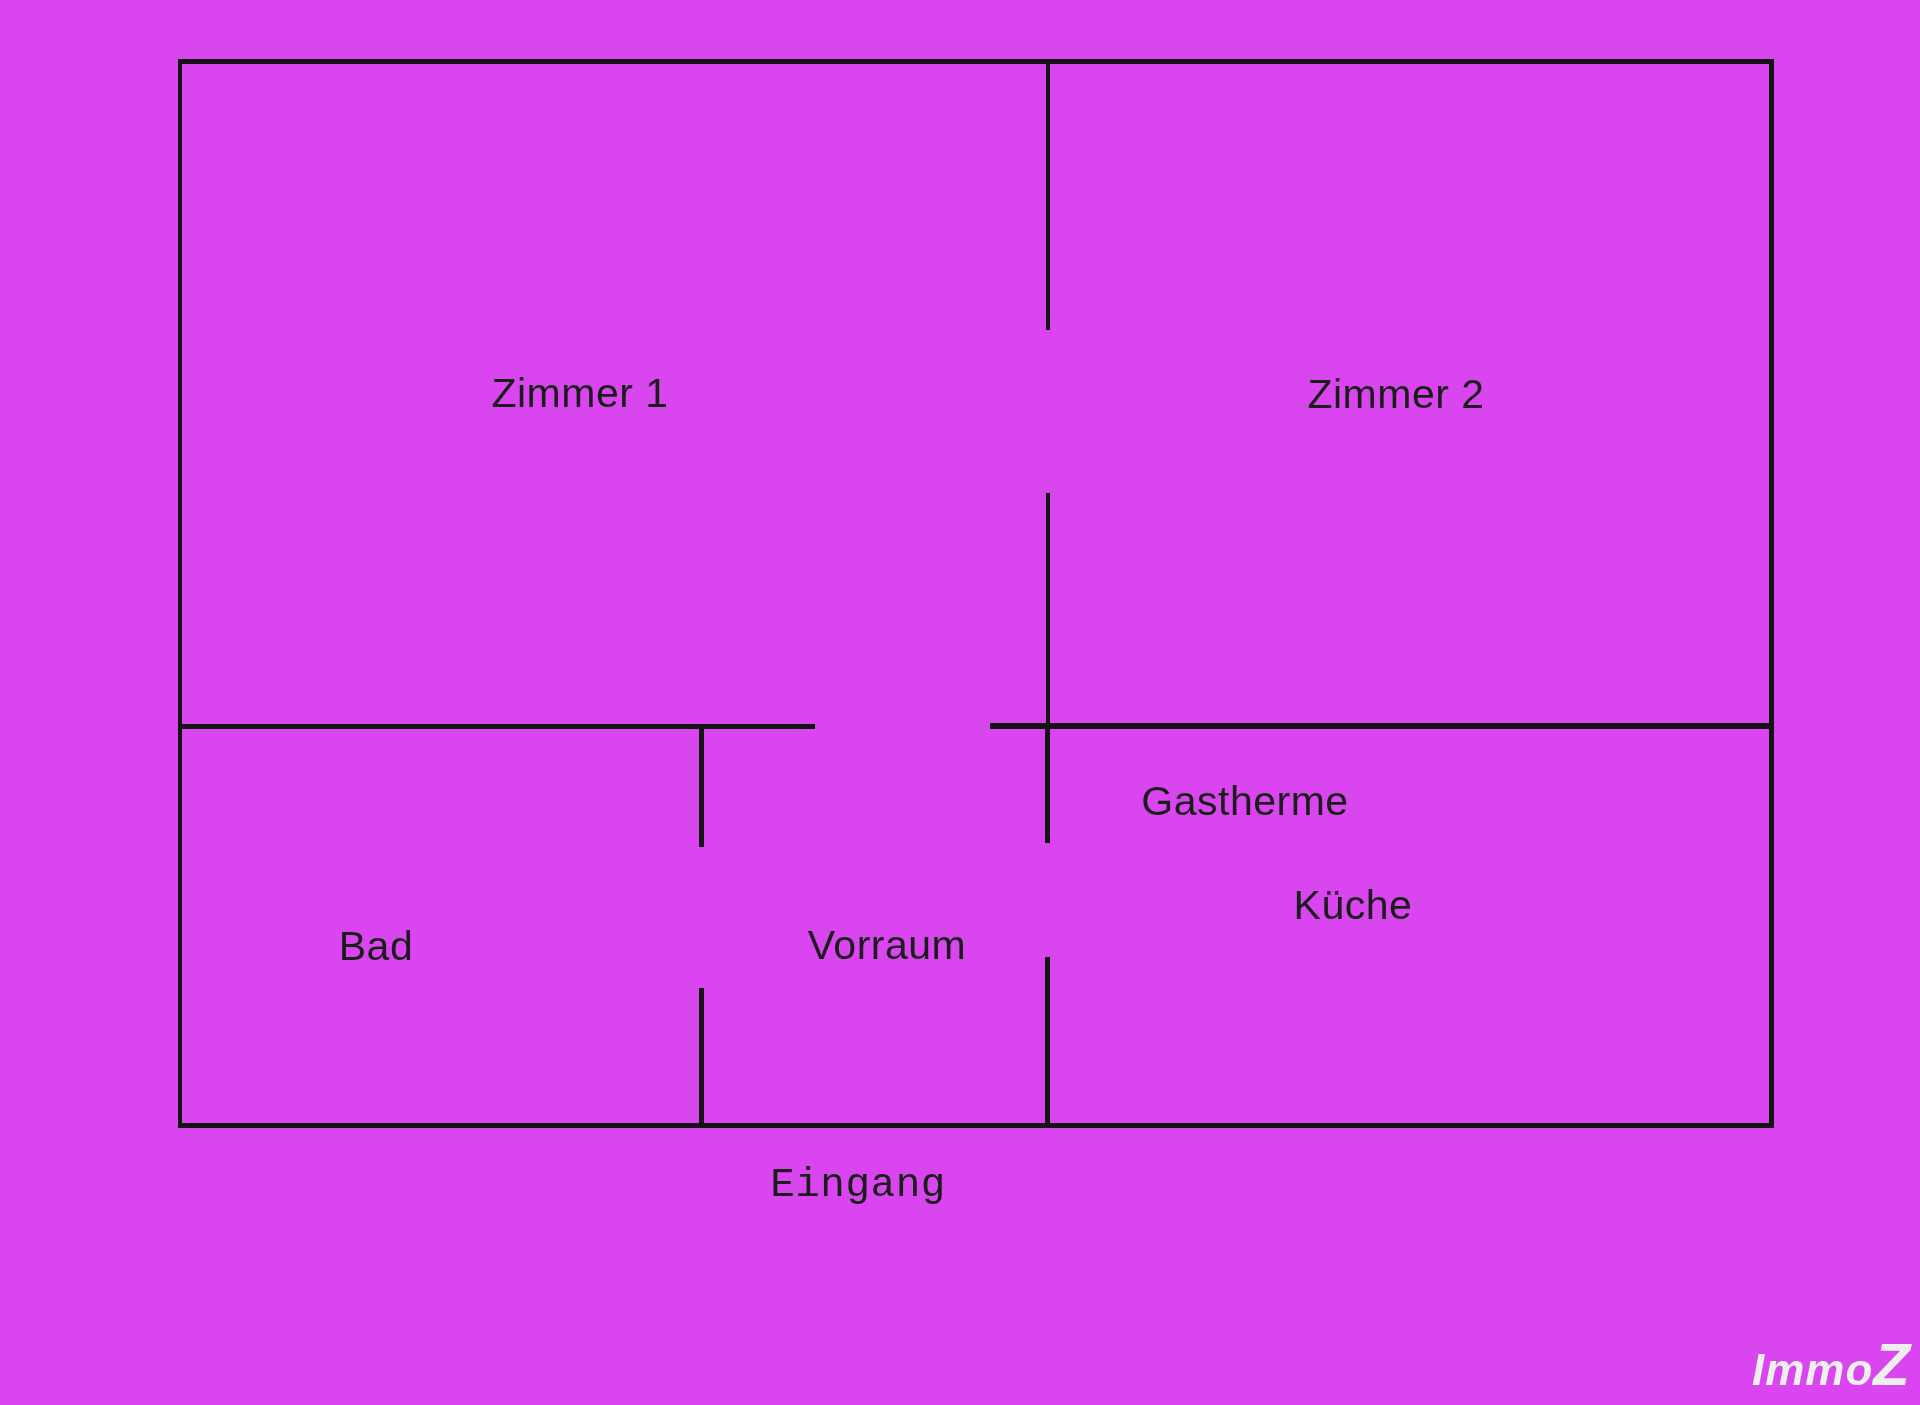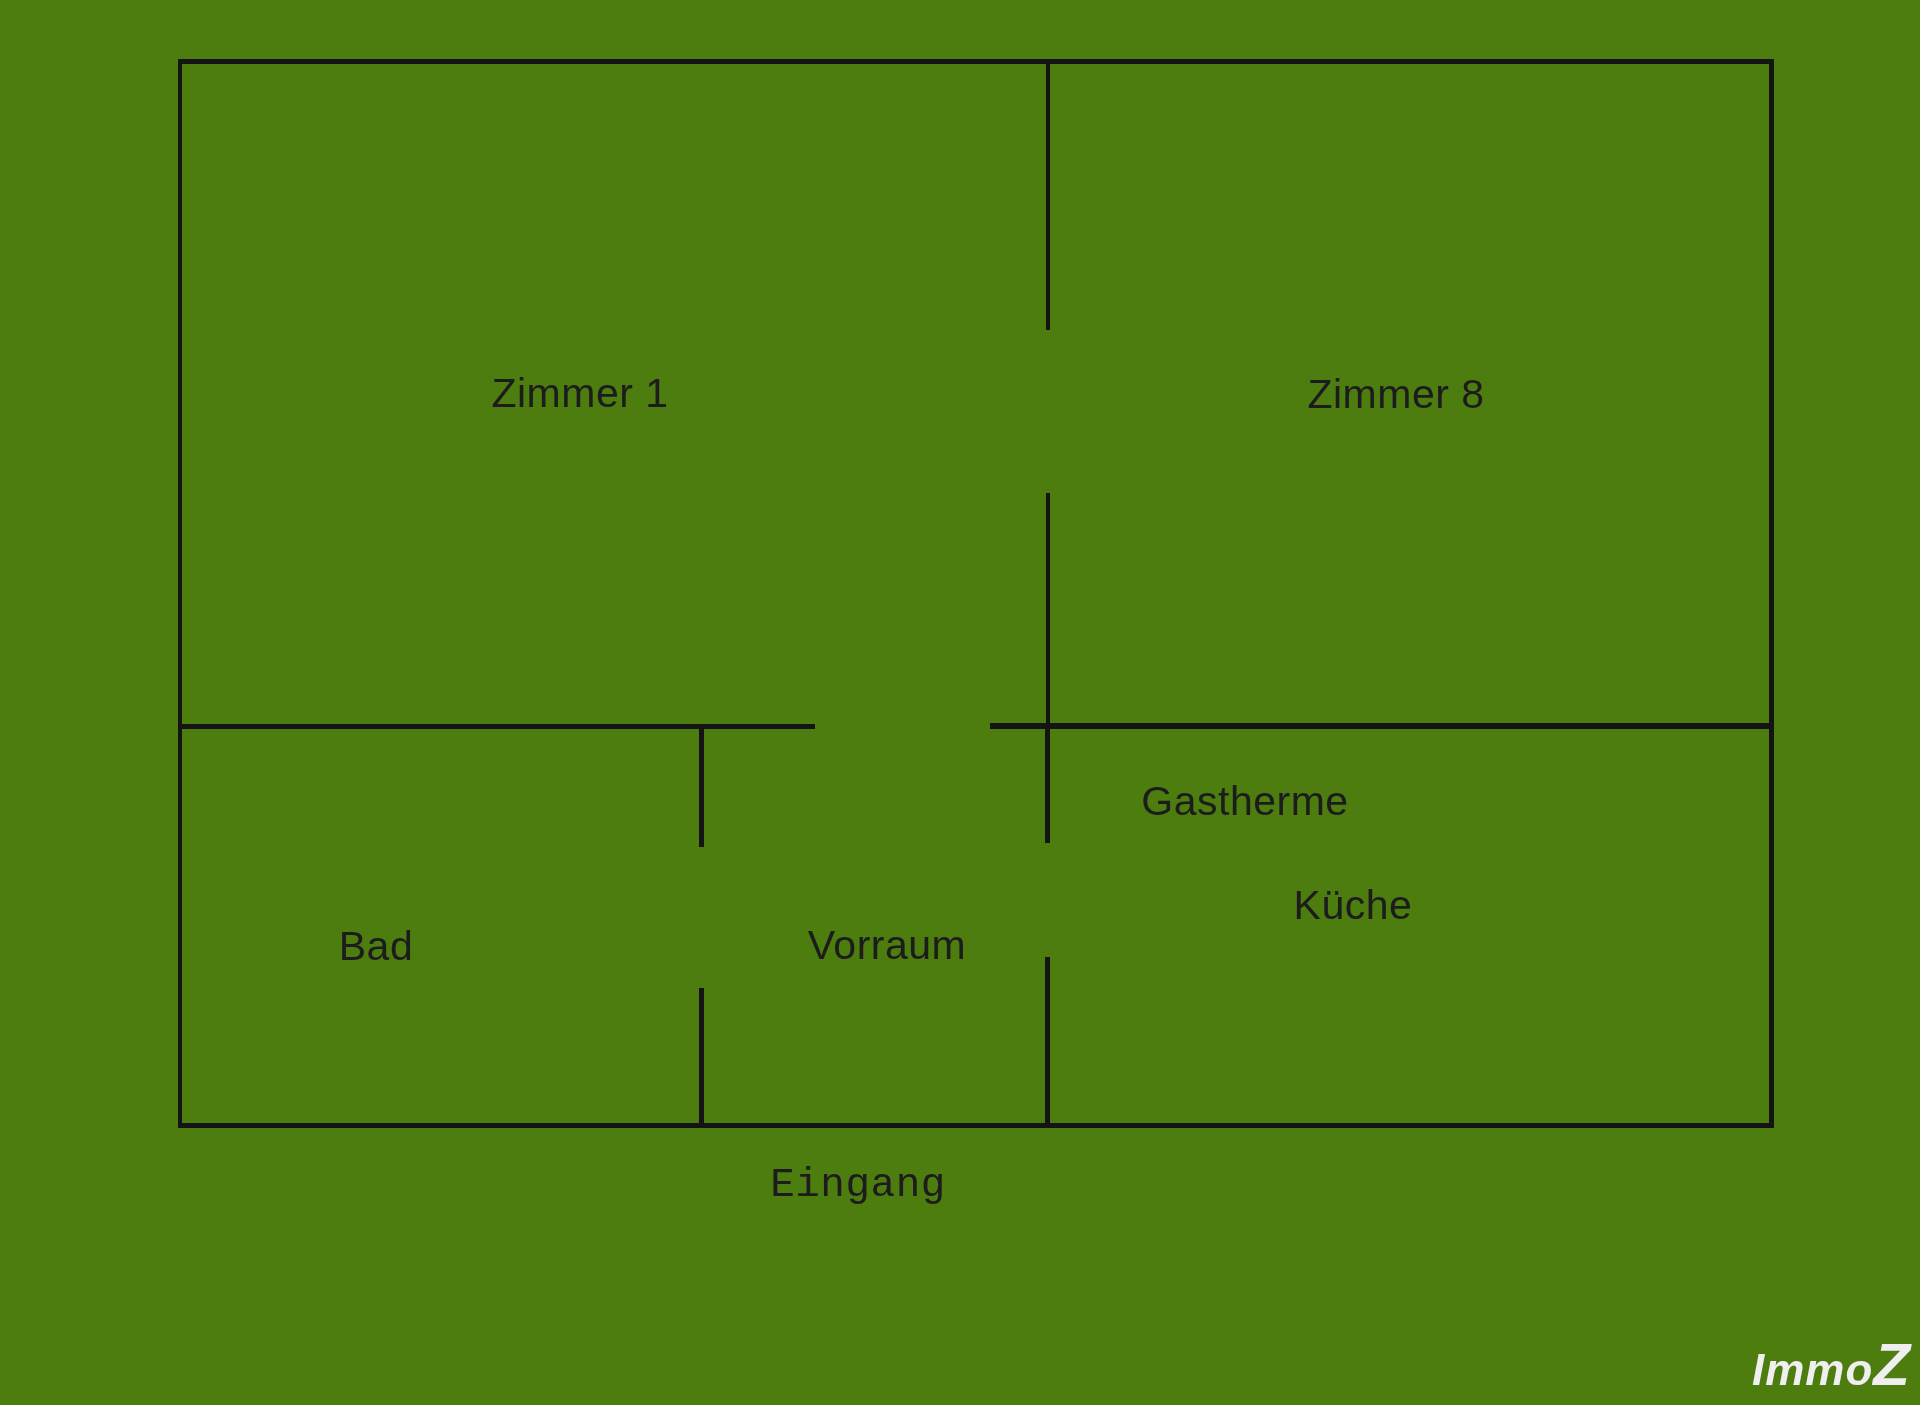--- a/index.html
+++ b/index.html
@@ -4,21 +4,21 @@
 <style>
   html, body {
     margin: 0;
     padding: 0;
     background: #ffffff;
   }
   .canvas {
     position: relative;
     width: 1920px;
     height: 1405px;
-    background: #4d7c0f;
+    background: #d946ef;
     overflow: hidden;
     font-family: "Liberation Sans", "DejaVu Sans", sans-serif;
   }
   .wall {
     position: absolute;
     background: #141414;
   }
   .room-label {
     position: absolute;
     transform: translate(-50%, -50%);
@@ -64,21 +64,21 @@
   <div class="wall" style="left:178px; top:724px; width:637px; height:5px;"></div>
   <div class="wall" style="left:990px; top:723px; width:783px; height:6px;"></div>
 
   <div class="wall" style="left:699px; top:728px; width:5px; height:119px;"></div>
   <div class="wall" style="left:699px; top:988px; width:5px; height:140px;"></div>
 
   <div class="wall" style="left:1045px; top:729px; width:5px; height:114px;"></div>
   <div class="wall" style="left:1045px; top:957px; width:5px; height:171px;"></div>
 
   <div class="room-label" style="left:580px; top:393px;">Zimmer 1</div>
-  <div class="room-label" style="left:1396px; top:394px;">Zimmer 8</div>
+  <div class="room-label" style="left:1396px; top:394px;">Zimmer 2</div>
   <div class="room-label" style="left:1245px; top:801px;">Gastherme</div>
   <div class="room-label" style="left:1353px; top:905px;">Küche</div>
   <div class="room-label" style="left:887px; top:945px;">Vorraum</div>
   <div class="room-label" style="left:376px; top:946px;">Bad</div>
   <div class="room-label" style="left:858px; top:1185px;font-family:Liberation Mono, monospace;">Eingang</div>
 
   <div class="watermark">
     <span class="wm-text">Immo</span>
     <span class="wm-z">Z</span>
   </div>

